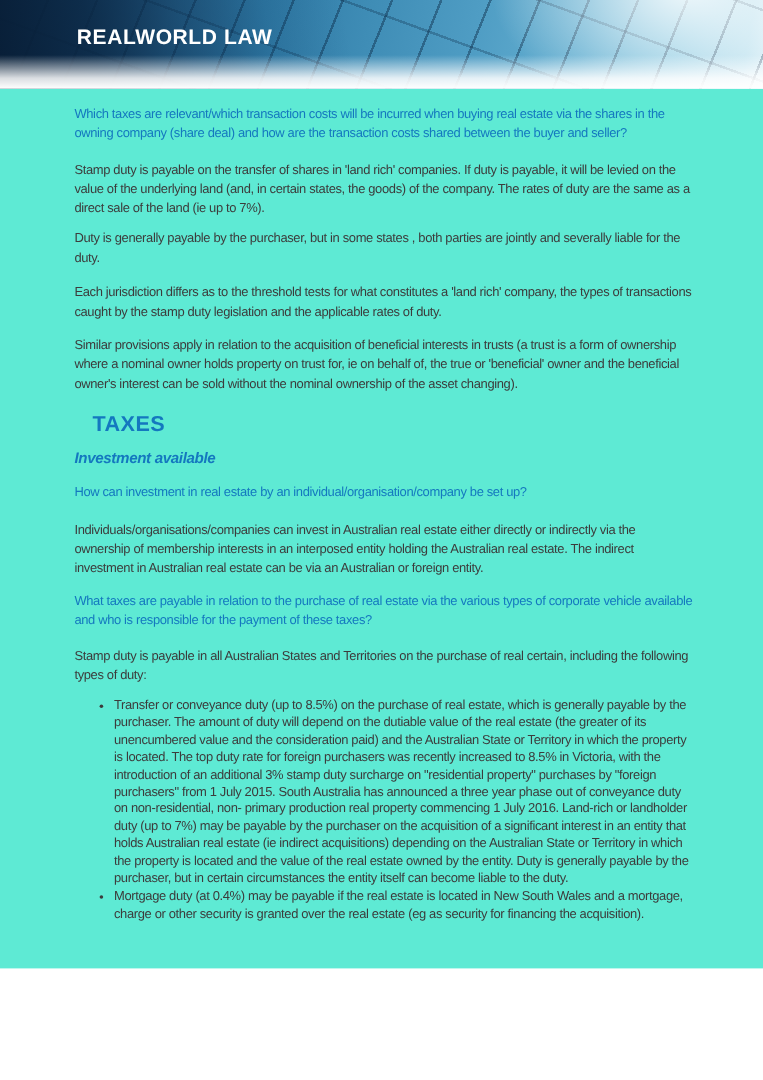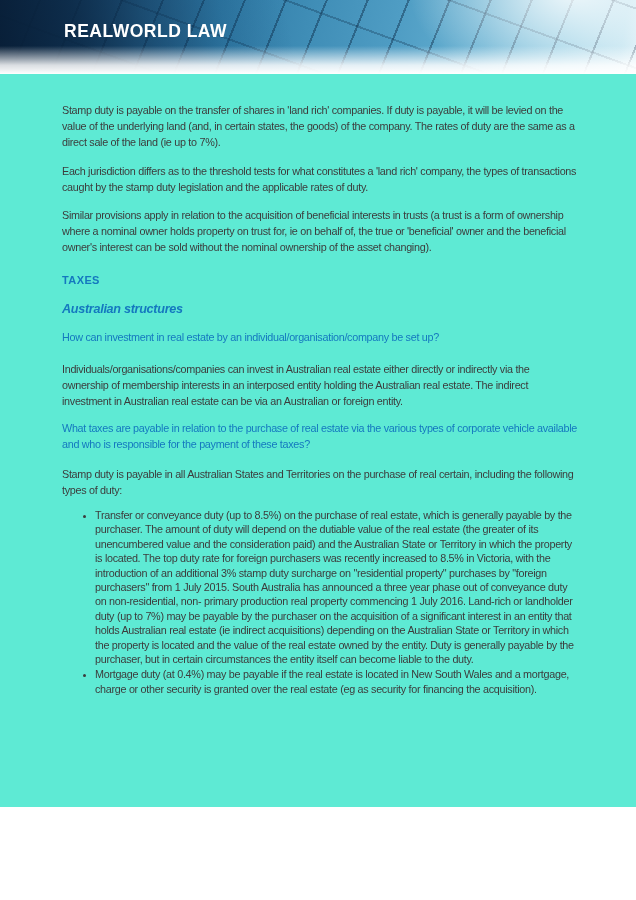--- a/index.html
+++ b/index.html
@@ -41,22 +41,23 @@
   .content{
     padding:13px 59px 0 62px;
     font-size:10.8px;
     letter-spacing:-0.3px;
     line-height:16px;
   }
   .question{color:var(--accent);}
   .para{color:var(--body);}
   .section-heading{
     color:var(--accent);
-    font-size:11px;font-weight:bold;letter-spacing:0.4px;
+    font-size:18px;font-weight:bold;letter-spacing:0.4px;
     line-height:14px;
+    margin-left:15px;
   }
   .subsection{
     color:var(--accent);
     font-style:italic;
     line-height:14px;
   }
   .mt-15{margin-top:15px;} .mt-9{margin-top:9px;} .mt-13{margin-top:13px;}
   .mt-12{margin-top:12px;} .mt-18{margin-top:18px;} .mt-16{margin-top:16px;}
   .mt-20{margin-top:20px;} .mt-11{margin-top:11px;} .mt-14{margin-top:14px;}
   .mt-10{margin-top:10px;}
@@ -83,31 +84,33 @@
 <body>
 
 <div class="page">
 
   <div class="hero">
     <div class="hero-title">REALWORLD LAW</div>
   </div>
 
   <div class="content">
 
+    <p class="question">Which taxes are relevant/which transaction costs will be incurred when buying real estate via the shares in the owning company (share deal) and how are the transaction costs shared between the buyer and seller?</p>
 
     <p class="para mt-15">Stamp duty is payable on the transfer of shares in 'land rich' companies. If duty is payable, it will be levied on the value of the underlying land (and, in certain states, the goods) of the company. The rates of duty are the same as a direct sale of the land (ie up to 7%).</p>
 
+    <p class="para mt-9">Duty is generally payable by the purchaser, but in some states , both parties are jointly and severally liable for the duty.</p>
 
     <p class="para mt-13">Each jurisdiction differs as to the threshold tests for what constitutes a 'land rich' company, the types of transactions caught by the stamp duty legislation and the applicable rates of duty.</p>
 
     <p class="para mt-12">Similar provisions apply in relation to the acquisition of beneficial interests in trusts (a trust is a form of ownership where a nominal owner holds property on trust for, ie on behalf of, the true or 'beneficial' owner and the beneficial owner's interest can be sold without the nominal ownership of the asset changing).</p>
 
     <h2 class="section-heading mt-18">TAXES</h2>
 
-    <h3 class="subsection mt-15">Australian structures</h3>
+    <h3 class="subsection mt-15">Investment available</h3>
 
     <p class="question mt-13">How can investment in real estate by an individual/organisation/company be set up?</p>
 
     <p class="para mt-16">Individuals/organisations/companies can invest in Australian real estate either directly or indirectly via the ownership of membership interests in an interposed entity holding the Australian real estate. The indirect investment in Australian real estate can be via an Australian or foreign entity.</p>
 
 
     <p class="question mt-11">What taxes are payable in relation to the purchase of real estate via the various types of corporate vehicle available and who is responsible for the payment of these taxes?</p>
 
     <p class="para mt-14">Stamp duty is payable in all Australian States and Territories on the purchase of real certain, including the following types of duty:</p>
 

